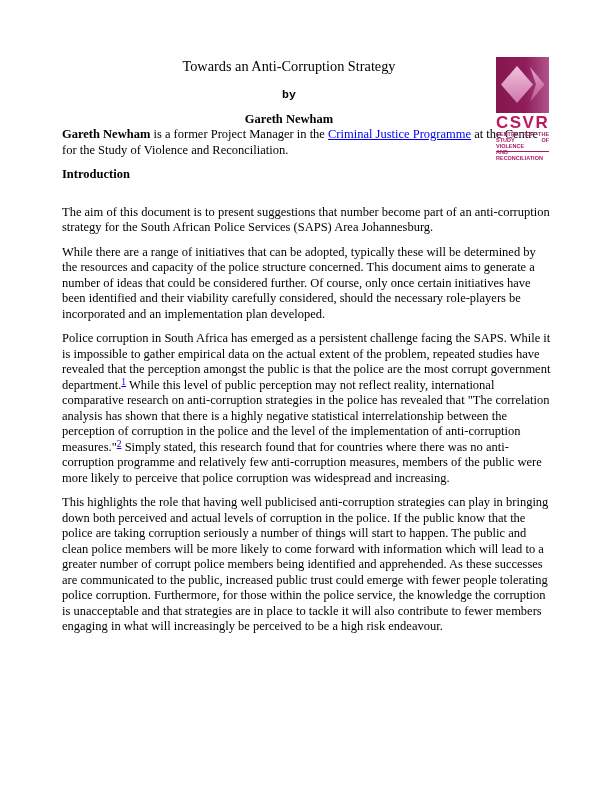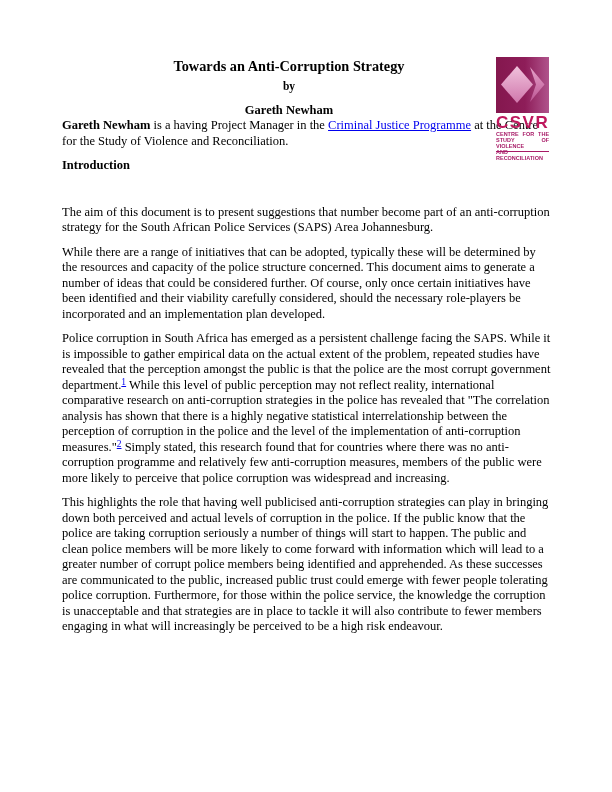--- a/index.html
+++ b/index.html
@@ -17,42 +17,43 @@
     color: #000000;
   }
   .doc-header {
     width: 454px;
     text-align: center;
   }
   .doc-title {
     margin: 0;
     font-size: 14.3px;
     line-height: 16px;
-    font-weight: bold;
+    font-weight: normal;
   }
   .byline {
-    margin-top: 4px;
+    margin-top: 13px;
     font-size: 11.5px;
     font-weight: bold;
     line-height: 16px;
+    font-family: Liberation Mono, monospace;
   }
   .author-name {
     margin-top: 8px;
     font-size: 12.5px;
     font-weight: bold;
     line-height: 16px;
   }
   .doc-body { width: 489px; }
   .doc-body p {
     margin: 0 0 9px 0;
     padding: 0;
   }
   .doc-body p.first { margin-top: 12px; }
   .section-heading {
-    margin: 0 0 31px 0;
+    margin: 0 0 22px 0;
     font-size: 12.5px;
     line-height: 15.5px;
     font-weight: bold;
   }
   a.doc-link {
     color: #0000EE;
     cursor: pointer;
   }
   sup.fn {
     font-size: 9.5px;
@@ -138,21 +139,21 @@
         <div>STUDY OF VIOLENCE</div>
         <div>AND RECONCILIATION</div>
       </div>
     </div>
     <hr class="csvr-rule">
   </div>
 
   <main class="doc-body">
 
 
-    <p><strong>Gareth Newham</strong><span> is a having Project Manager in the </span><a href="#" class="doc-link">Criminal Justice Programme</a><span> at the Centre for the Study of Violence and Reconciliation.</span></p>
+    <p><strong>Gareth Newham</strong><span> is a former Project Manager in the </span><a href="#" class="doc-link">Criminal Justice Programme</a><span> at the Centre for the Study of Violence and Reconciliation.</span></p>
 
     <h2 class="section-heading">Introduction</h2>
 
     <p>The aim of this document is to present suggestions that number become part of an anti-corruption strategy for the South African Police Services (SAPS) Area Johannesburg.</p>
 
     <p>While there are a range of initiatives that can be adopted, typically these will be determined by the resources and capacity of the police structure concerned. This document aims to generate a number of ideas that could be considered further. Of course, only once certain initiatives have been identified and their viability carefully considered, should the necessary role-players be incorporated and an implementation plan developed.</p>
 
     <p><span>Police corruption in South Africa has emerged as a persistent challenge facing the SAPS. While it is impossible to gather empirical data on the actual extent of the problem, repeated studies have revealed that the perception amongst the public is that the police are the most corrupt government department.</span><sup class="fn"><a href="#" class="doc-link">1</a></sup><span> While this level of public perception may not reflect reality, international comparative research on anti-corruption strategies in the police has revealed that "The correlation analysis has shown that there is a highly negative statistical interrelationship between the perception of corruption in the police and the level of the implementation of anti-corruption measures."</span><sup class="fn"><a href="#" class="doc-link">2</a></sup><span> Simply stated, this research found that for countries where there was no anti-corruption programme and relatively few anti-corruption measures, members of the public were more likely to perceive that police corruption was widespread and increasing.</span></p>
 
     <p>This highlights the role that having well publicised anti-corruption strategies can play in bringing down both perceived and actual levels of corruption in the police. If the public know that the police are taking corruption seriously a number of things will start to happen. The public and clean police members will be more likely to come forward with information which will lead to a greater number of corrupt police members being identified and apprehended. As these successes are communicated to the public, increased public trust could emerge with fewer people tolerating police corruption. Furthermore, for those within the police service, the knowledge the corruption is unacceptable and that strategies are in place to tackle it will also contribute to fewer members engaging in what will increasingly be perceived to be a high risk endeavour.</p>

